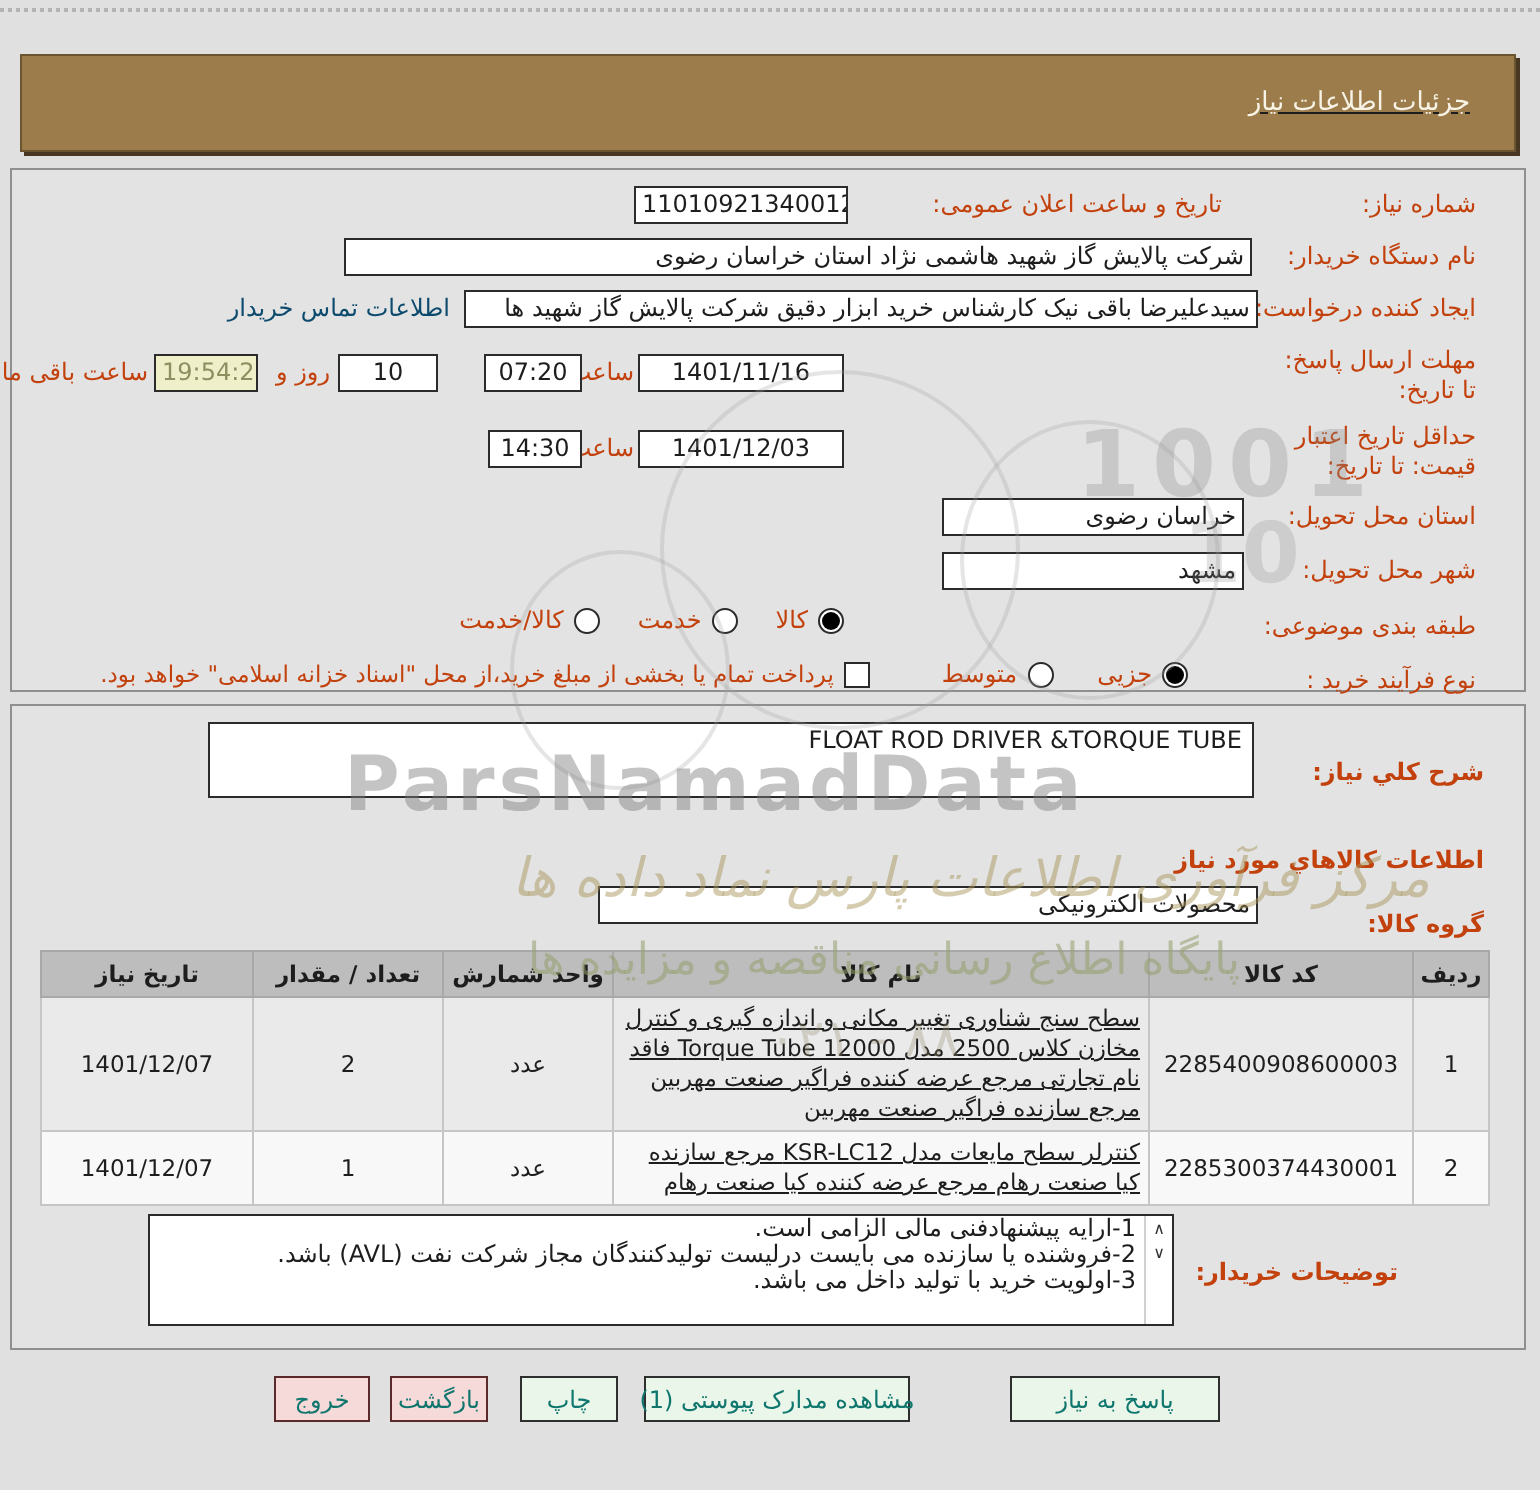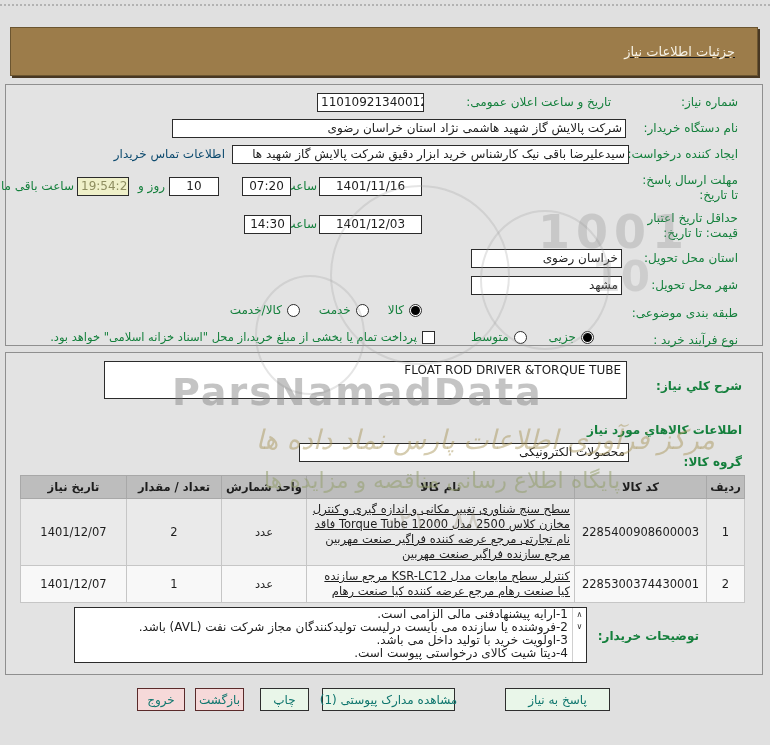--- a/index.html
+++ b/index.html
@@ -25,21 +25,21 @@
   .titlebar .t { color:#f7f3e7; font-size:13px; padding-right:22px; }
 
   
   .gbox {
     position:absolute; left:5px; width:758px;
     background:#e3e3e3; border:1px solid #8f8f8f;
   }
   #gbox1 { top:84px; height:262px; }
   #gbox2 { top:352px; height:323px; }
 
-  .lbl { position:absolute; white-space:nowrap; color:#15803d; }
+  .lbl { position:absolute; white-space:nowrap; color:#c2410c; }
   .lbl.b { font-weight:bold;margin-top:10px; }
   .field {
     position:absolute; background:#fff; border:1px solid #2b2b2b;
     height:19px; line-height:17px; padding:0 3px; overflow:hidden;
     white-space:nowrap; font-size:12px;
   }
   .field.center { text-align:center; direction:ltr; }
   .field.yellow { background:#eff0c9; color:#8e8e60; text-align:center; direction:ltr; }
   .link { position:absolute; color:#0c4a6e; white-space:nowrap; cursor:pointer;text-align:center; }
 
@@ -237,21 +237,20 @@
   <div class="lbl b" style="top:266px; right:63px;">توضیحات خریدار:</div>
   <div class="notesbox" style="top:254px; right:175px; width:513px; height:56px;">
     <div class="notes-scroll">
       <span>∧</span>
       <span>∨</span>
     </div>
     <div class="notes-lines">
       <div>1-ارایه پیشنهادفنی مالی الزامی است.</div>
       <div>2-فروشنده یا سازنده می بایست درلیست تولیدکنندگان مجاز شرکت نفت (AVL)  باشد.</div>
       <div>3-اولویت خرید با  تولید داخل می باشد.</div>
-      <div>4-دیتا شیت کالای درخواستی پیوست است.</div>
     </div>
   </div>
 </div>
 
 <div class="btnrow">
   <div class="btn" style="width:105px;">پاسخ به نیاز</div>
   <div style="width:50px;"></div>
   <div class="btn" style="width:133px;">مشاهده مدارک پیوستی (1)</div>
   <div style="width:13px;"></div>
   <div class="btn" style="width:49px;">چاپ</div>

